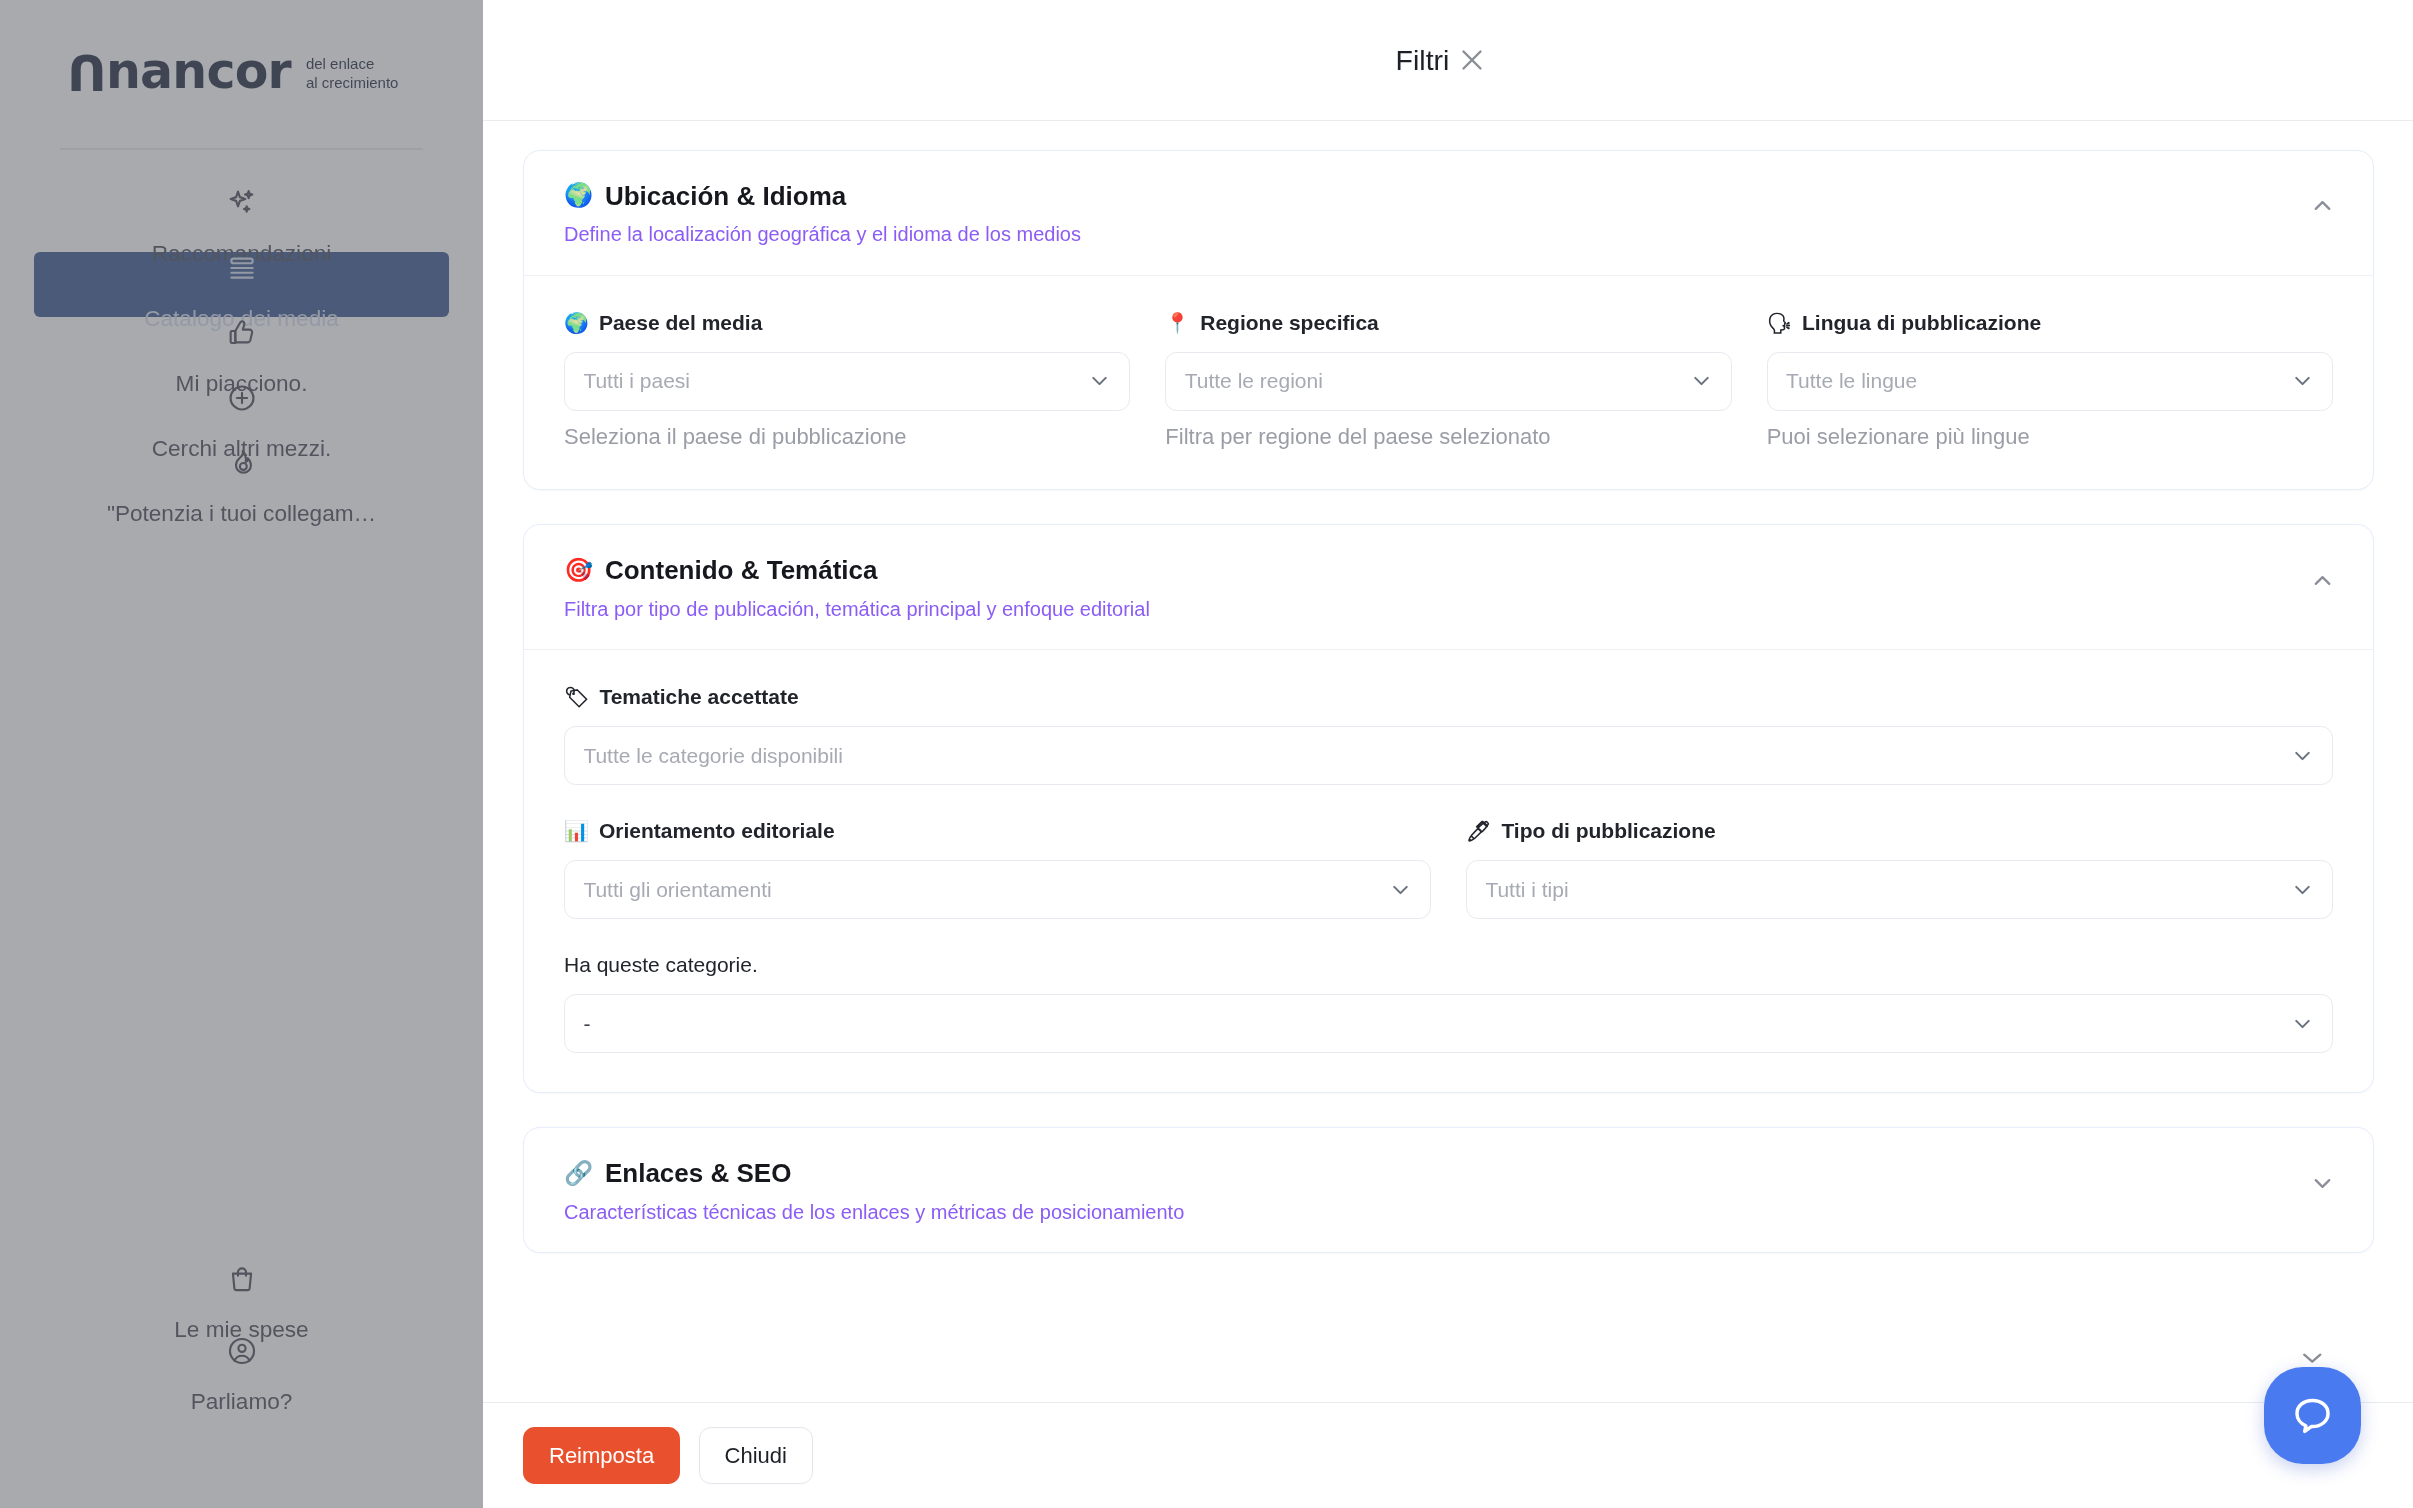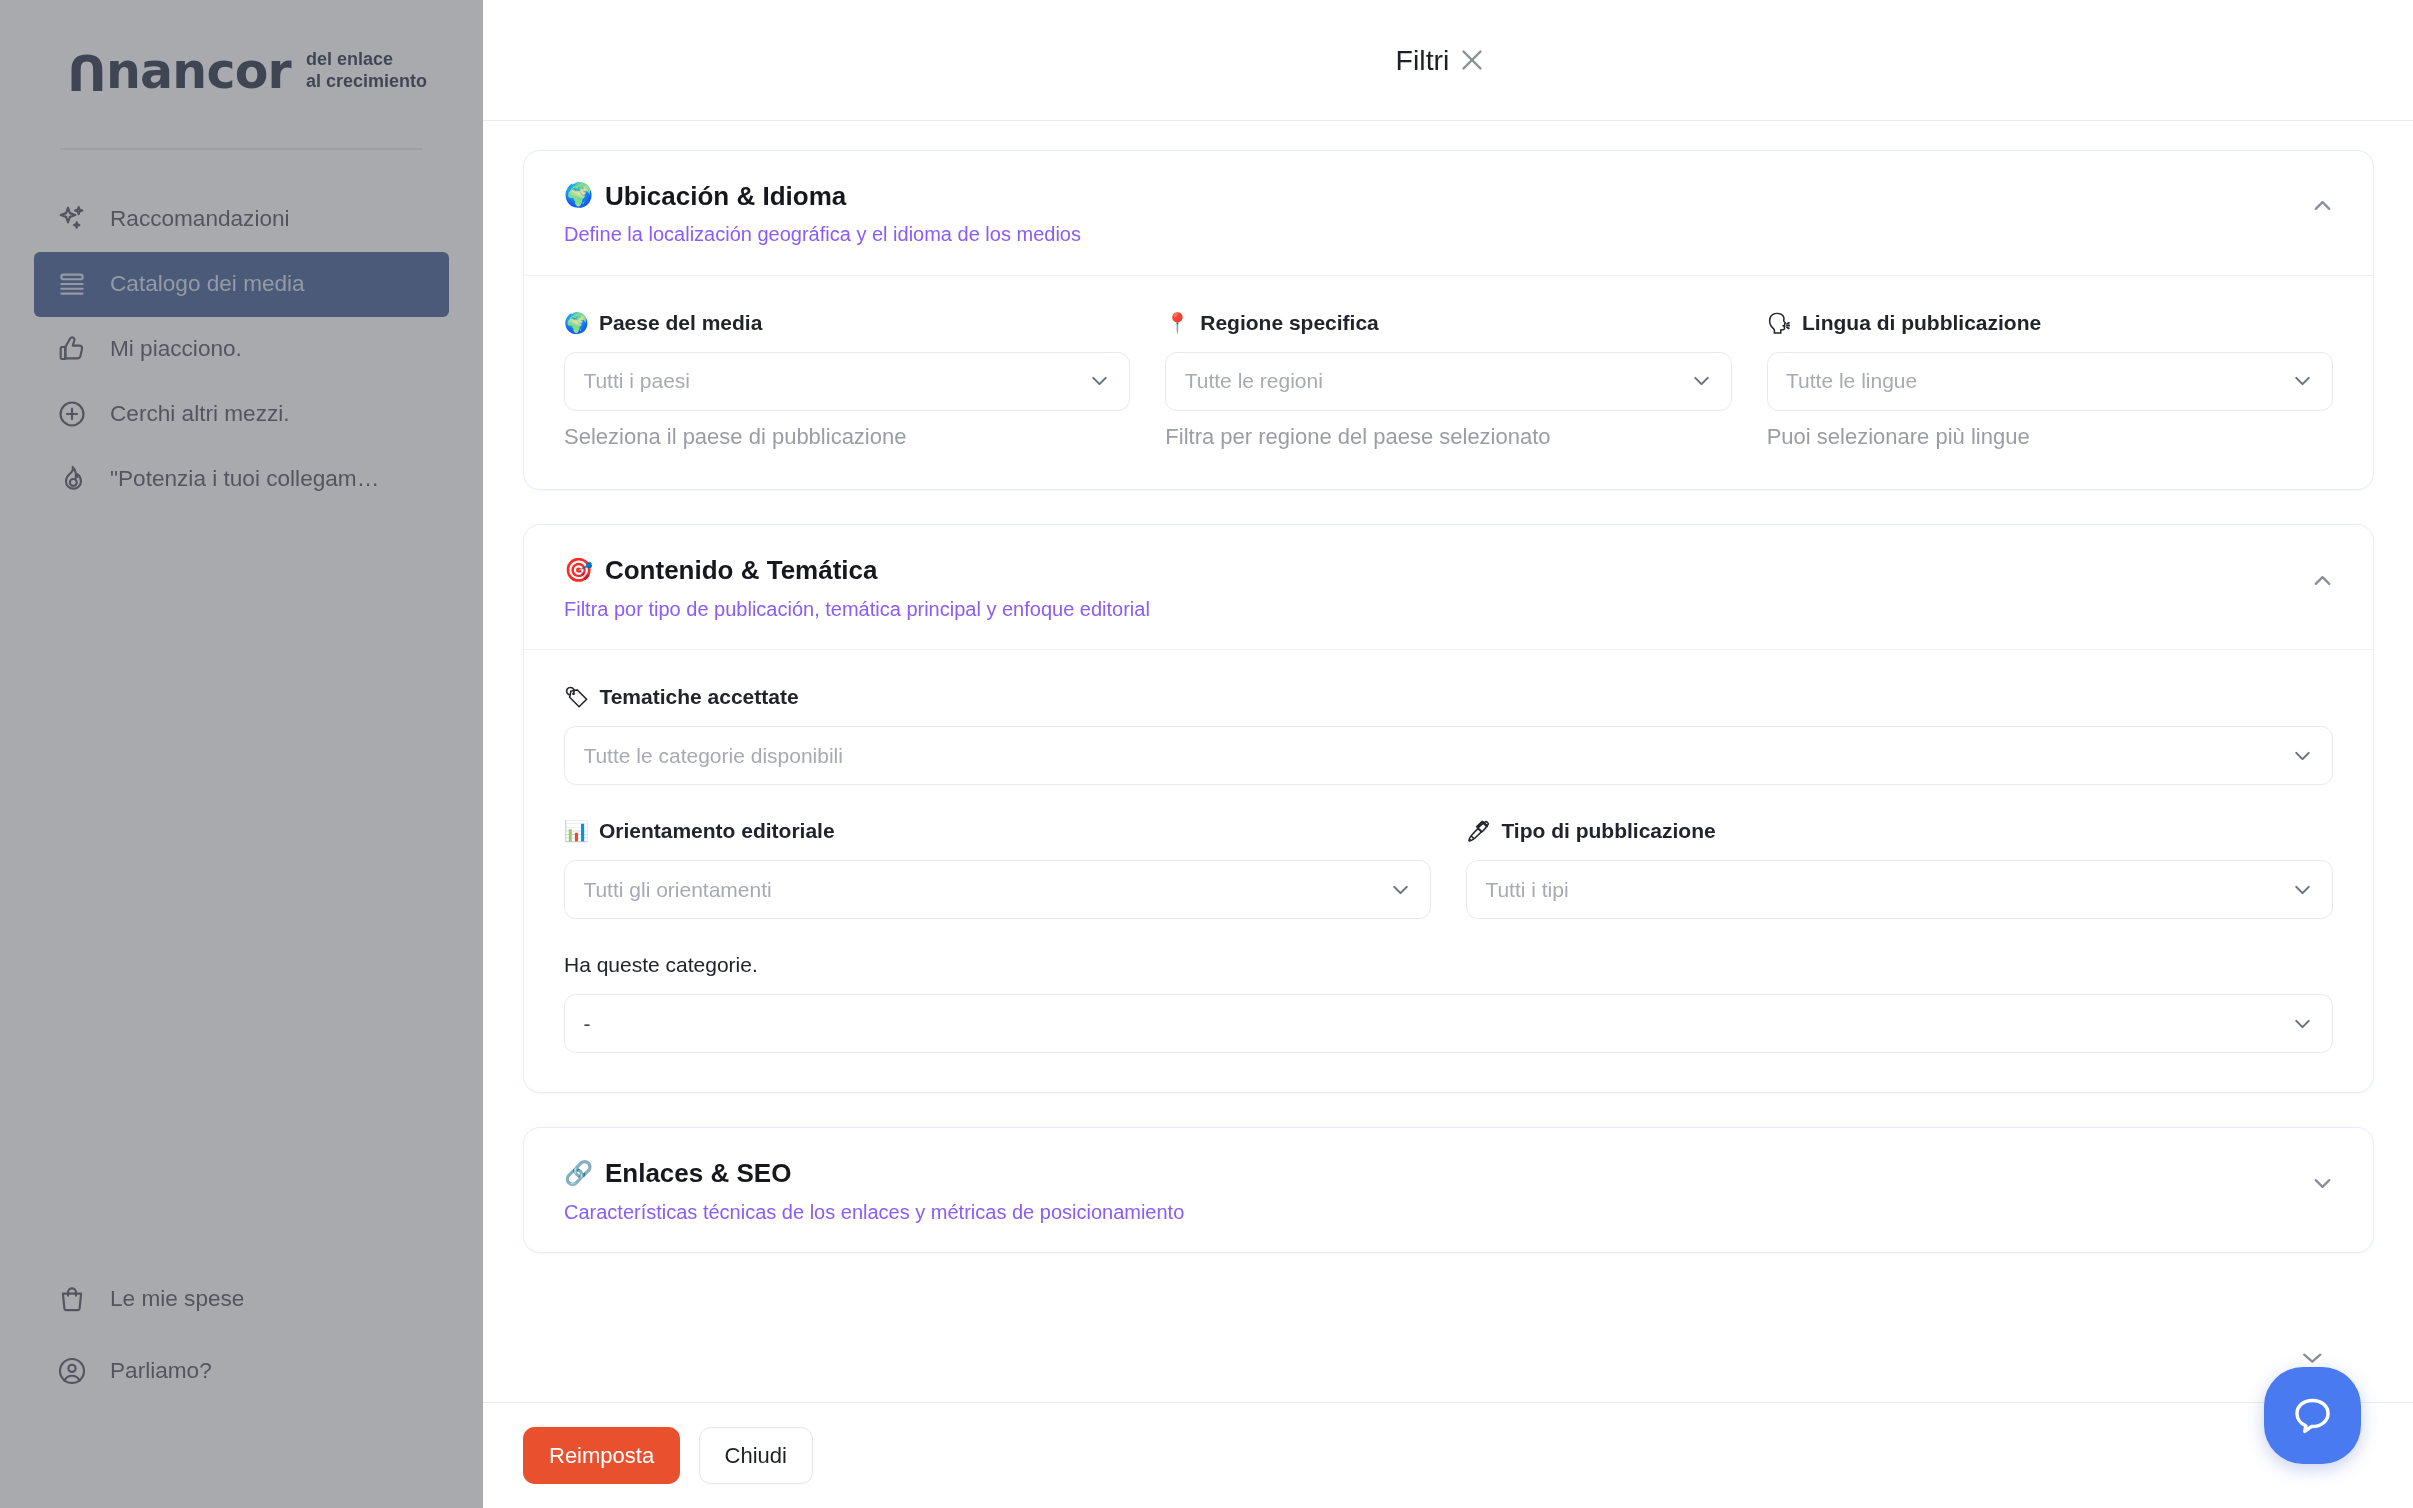--- a/index.html
+++ b/index.html
@@ -23,35 +23,36 @@
     padding: 47px 0 0 67px;
     display: flex; align-items: flex-end; gap: 15px;
   }
   .brand-logo {
     font-size: 49px; font-weight: 700; letter-spacing: -0.8px;
     color: #141b34; line-height: 1;
     font-family: "DejaVu Sans", sans-serif;
   }
   .brand-logo .u-flip { display: inline-block; transform: scaleY(-1); }
   .brand-tag {
-    font-size: 18px; line-height: 1.25; color: #141b34;
-    padding-bottom: 3.4px; font-weight: 700;
+    font-size: 15px; line-height: 1.25; color: #141b34;
+    padding-bottom: 3.4px; font-weight: 400;
   }
   .brand-divider {
     margin: 52px 60px 0 60px;
     height: 1.7px; background: #e6e8ec;
   }
 
   .nav { margin-top: 37px; padding: 0 34px; }
   .nav-item {
     display: flex; align-items: center; gap: 22px;
     height: 65px; padding: 0 22px;
     border-radius: 13.4px;
     color: #3b3f4a; font-size: 22.6px;
     white-space: nowrap;
+    flex-direction: column;
   }
   .nav-item.active { background: #2d4a86; color: #cfd8ea; border-radius: 6px; }
   .nav-icon { width: 32px; height: 32px; flex: 0 0 32px; display: flex; align-items: center; justify-content: center; }
   .nav-icon svg { width: 32px; height: 32px; }
 
   .nav-bottom { margin-top: auto; padding: 0 34px 101px 34px; }
   .nav-bottom .nav-item { height: 72px; }
 
   
   .overlay {

